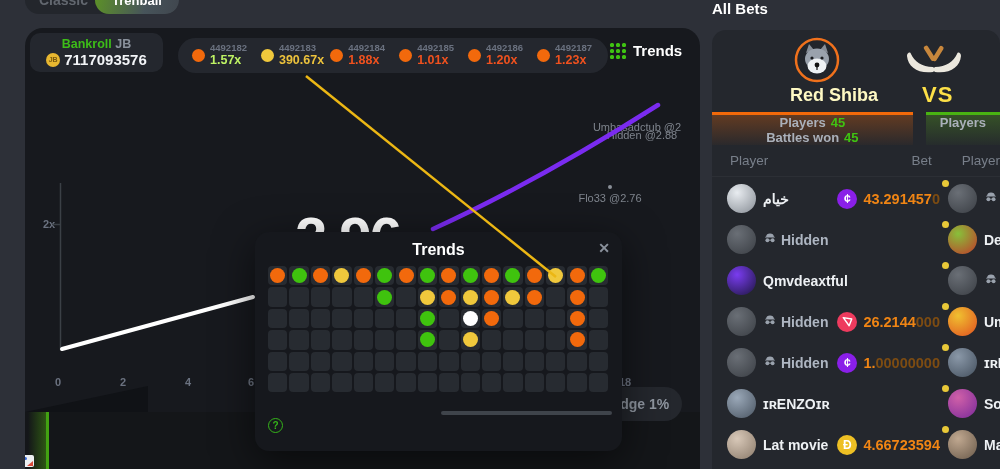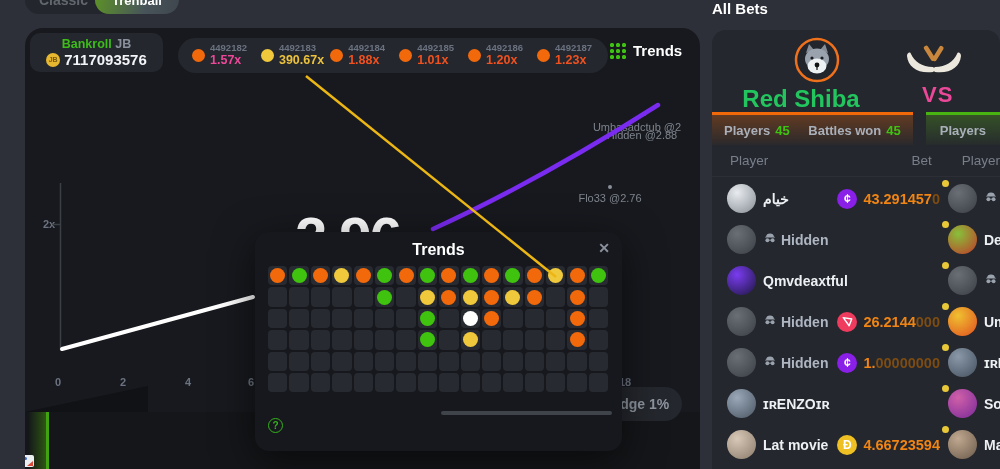--- a/index.html
+++ b/index.html
@@ -74,26 +74,26 @@
   .help-icon { width:15px; height:15px; border-radius:50%; border:1.8px solid #35b31a; color:#35b31a; font-size:10px; font-weight:bold;
     display:flex; align-items:center; justify-content:center; }
   .footer-label { color:#878d96; font-size:13.5px; font-weight:bold; }
 
   
   .allbets-title { left:712px; top:0px; color:#fff; font-weight:bold; font-size:15px; }
   .bets-card { left:712px; top:30px; width:288px; height:439px; background:#24272d; border-radius:14px 14px 0 0; overflow:hidden; }
 
   .team-head { position:absolute; left:0; top:0; width:100%; height:82px; }
   .shiba-wrap { position:absolute; left:82px; top:7px; }
-  .team-left-name { position:absolute; left:9px; top:55px; width:160px; text-align:center; color:#22c55e; font-weight:bold; font-size:24px; }
+  .team-left-name { position:absolute; left:42px; top:55px; width:160px; text-align:center; color:#fef9c3; font-weight:bold; font-size:18px; }
   .walrus-wrap { position:absolute; left:193px; top:15px; }
-  .vs-label { position:absolute; left:210px; top:52px; color:#ec4899; font-weight:bold; font-size:22px; letter-spacing:1px; }
+  .vs-label { position:absolute; left:210px; top:52px; color:#fde047; font-weight:bold; font-size:22px; letter-spacing:1px; }
 
   .team-tabs { position:absolute; left:0; top:82px; width:100%; height:33px; display:flex; gap:13px; }
-  .ttab { height:33px; display:flex; align-items:center; font-size:13px; color:#aab0ba; font-weight:bold; }
+  .ttab { height:33px; display:flex; align-items:center; font-size:13px; color:#aab0ba; font-weight:bold;flex-direction:column; }
   .ttab-left { width:226px; border-top:3px solid #f2690a; background:linear-gradient(180deg, rgba(242,105,10,.30), rgba(242,105,10,.03));
     justify-content:space-between; padding:0 12px; }
   .ttab-right { flex:1; border-top:3px solid #49b312; background:linear-gradient(180deg, rgba(100,190,25,.28), rgba(100,190,25,.03));
     padding:0 14px; }
   .tt-val { color:#3fc312; margin-left:5px; }
   .tt-pair { display:flex; align-items:center; }
 
   .thead { position:absolute; left:0; top:115px; width:100%; height:32px; display:flex; align-items:center;
     color:#787f8a; font-size:13.5px; border-bottom:1px solid rgba(255,255,255,.04); }
   .th-player { padding-left:18px; width:140px; }
@@ -152,21 +152,21 @@
         <span class="bk-coin">JB</span>
         <span class="bk-amount">7117093576</span>
       </div>
     </div>
 
     <div class="history" id="history">
         <div class="h-item">
           <span class="h-dot" style="background: rgb(242, 105, 12);"></span>
           <span class="h-col">
             <span class="h-id">4492182</span>
-            <span class="h-mult" style="color: #ec4899;">1.57x</span>
+            <span class="h-mult" style="color: #bef264;">1.57x</span>
           </span>
         </div>
         <div class="h-item">
           <span class="h-dot" style="background: rgb(240, 200, 60);"></span>
           <span class="h-col">
             <span class="h-id">4492183</span>
             <span class="h-mult" style="color: rgb(236, 194, 60);">390.67x</span>
           </span>
         </div>
         <div class="h-item">

